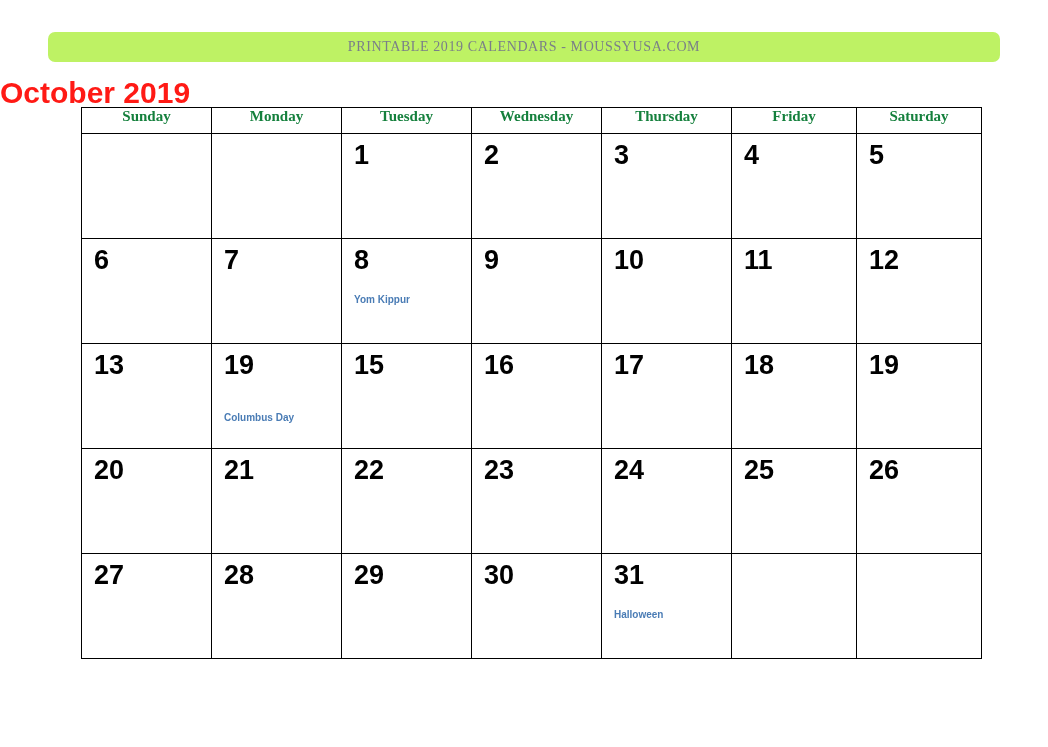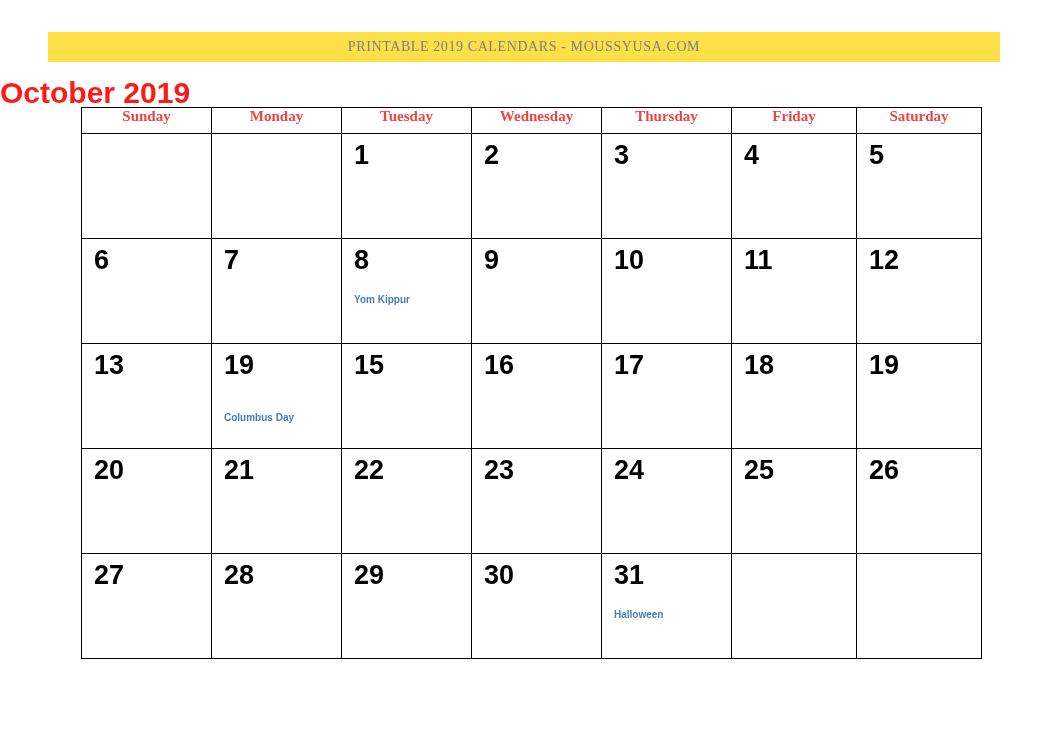--- a/index.html
+++ b/index.html
@@ -15,24 +15,25 @@
     position: relative;
   }
 
   
   .banner {
     position: absolute;
     left: 48px;
     top: 32px;
     width: 952px;
     height: 30px;
-    background: #fde047;
+    background: #bef264;
     display: flex;
     align-items: center;
     justify-content: center;
+    border-radius: 7px;
   }
   .banner-text {
     font-family: "Liberation Serif", serif;
     font-size: 14px;
     letter-spacing: 0.6px;
     color: #7a7f88;
     white-space: nowrap;
   }
 
   
@@ -63,21 +64,21 @@
     border: 1px solid #000000;
     padding: 0;
     vertical-align: top;
   }
   .calendar th {
     height: 25px;
     text-align: center;
     font-family: "Liberation Serif", serif;
     font-size: 15px;
     font-weight: bold;
-    color: #ef4444;
+    color: #15803d;
     background: #ffffff;
   }
   .calendar td {
     height: 104px;
     background: #ffffff;
     position: relative;
   }
 
   col.c-wide { width: 130px; }
   col.c-narrow { width: 125px; }

